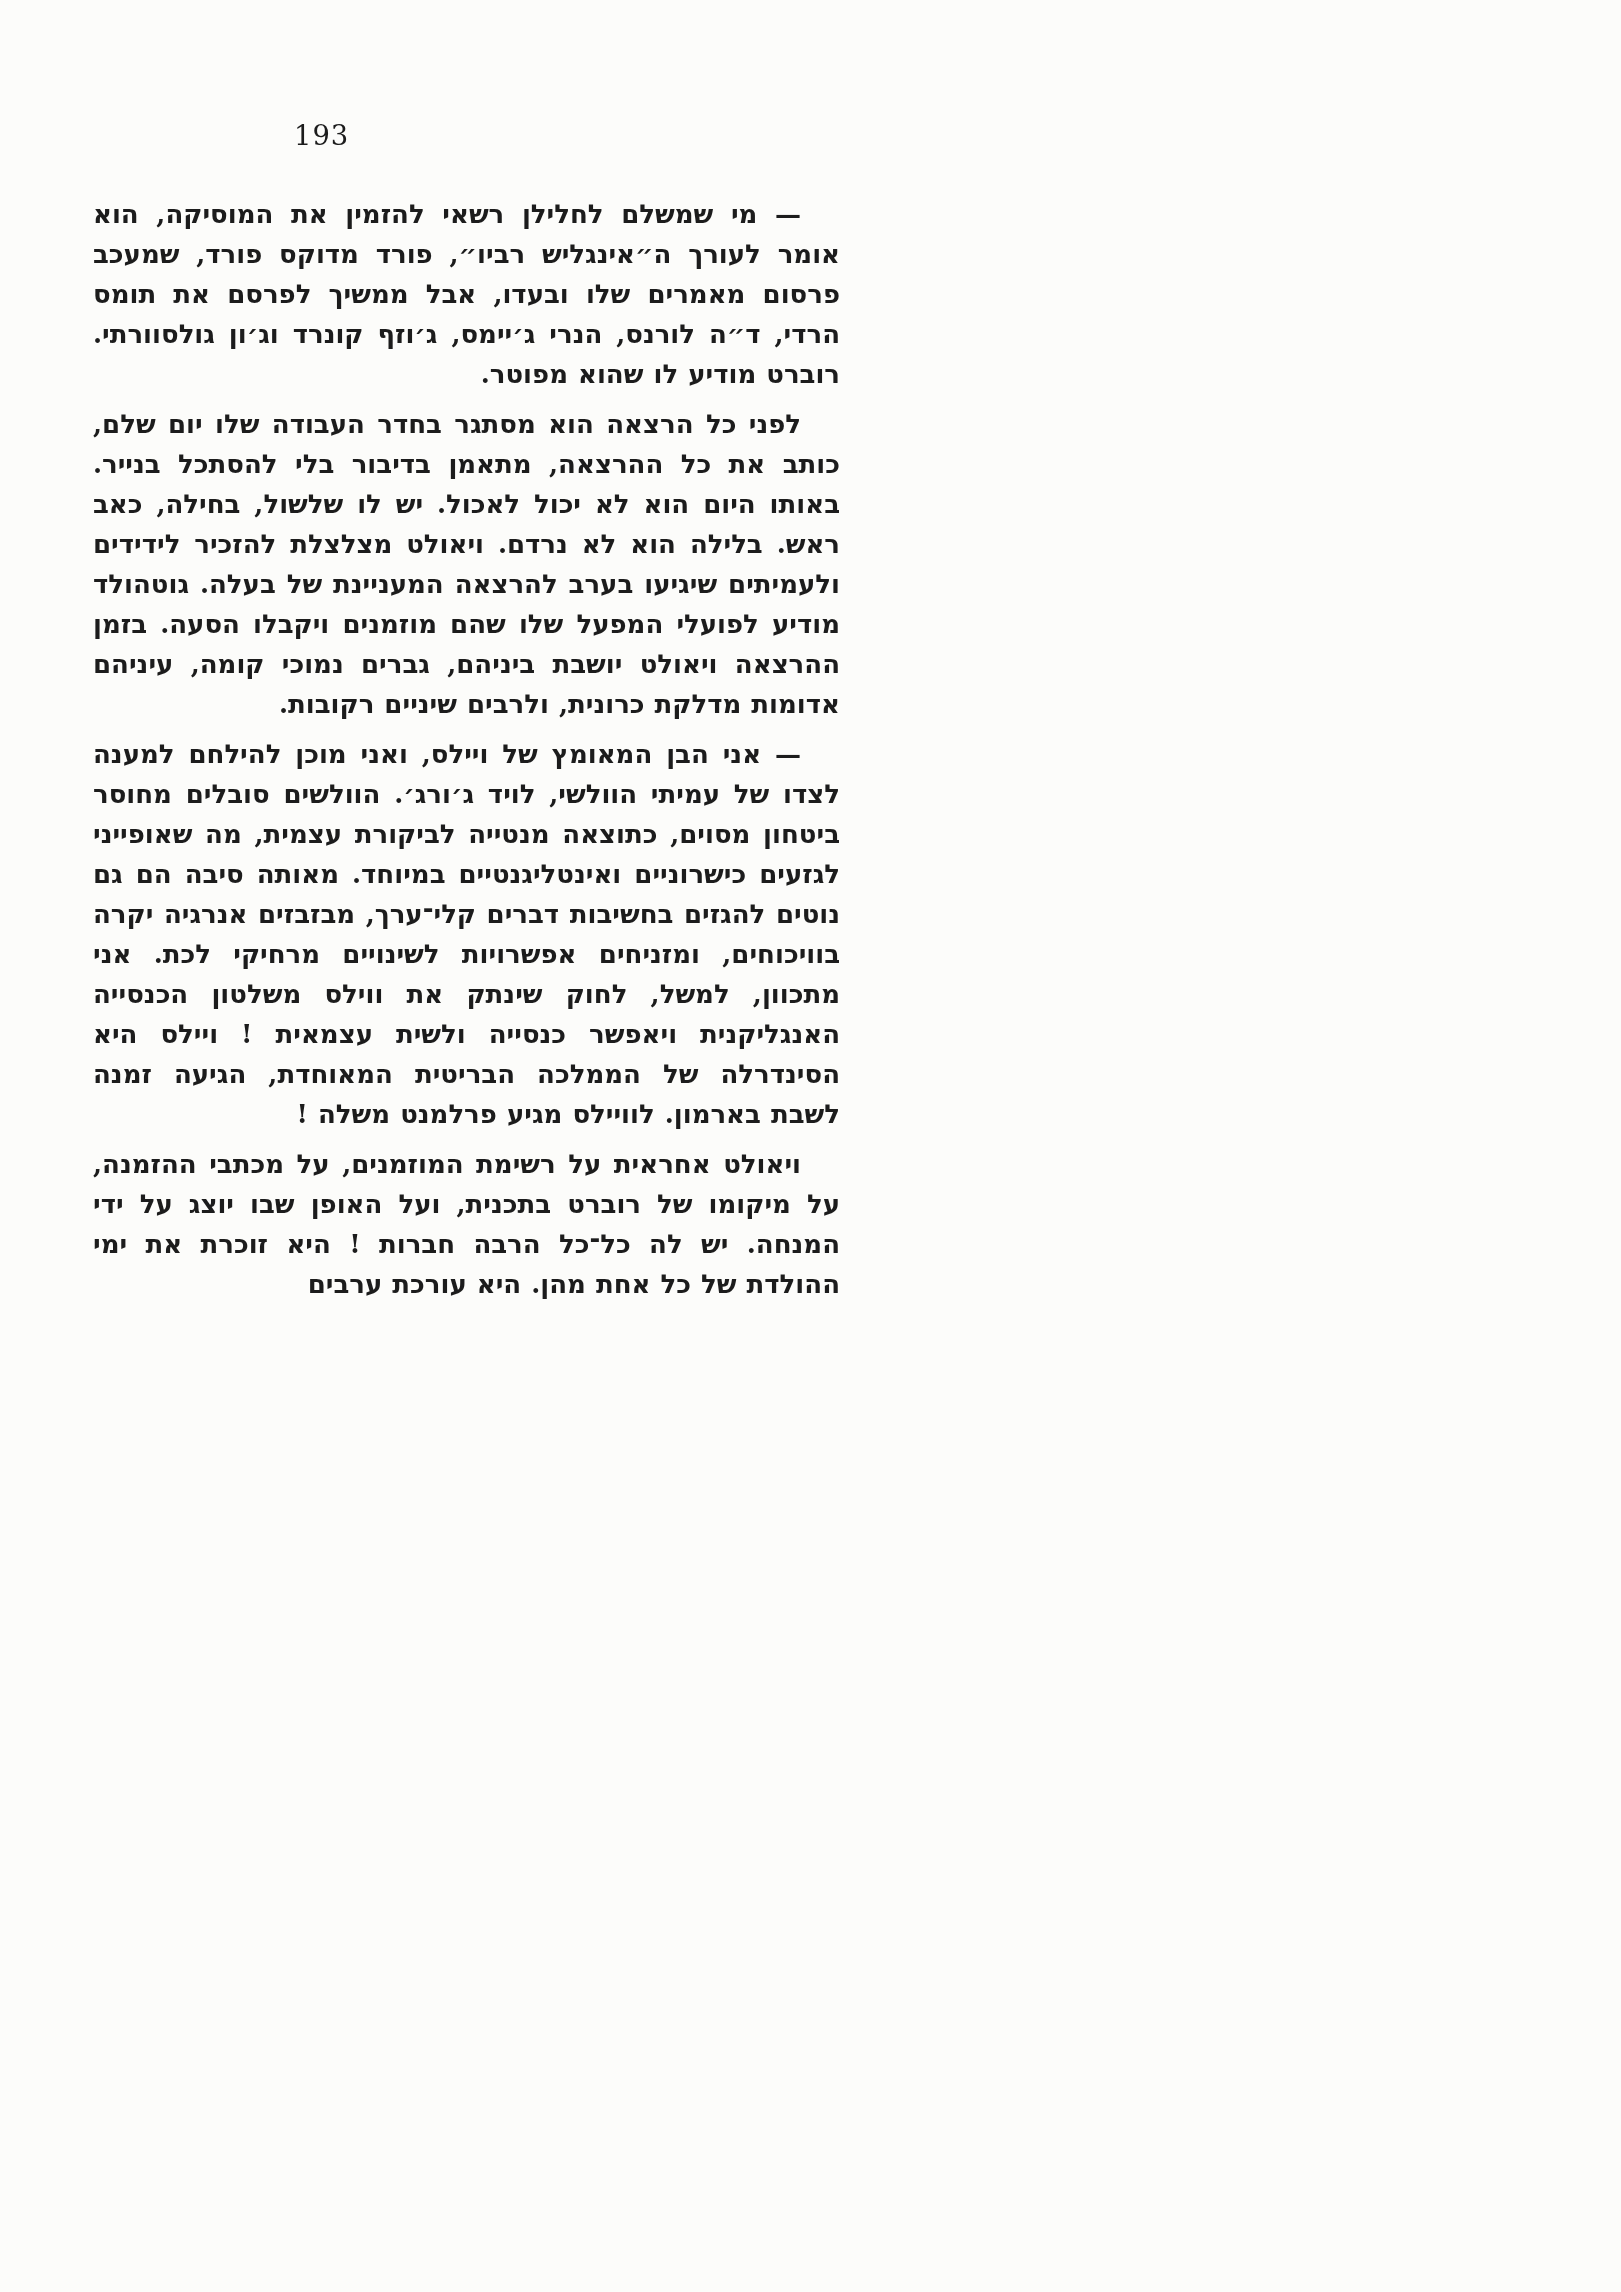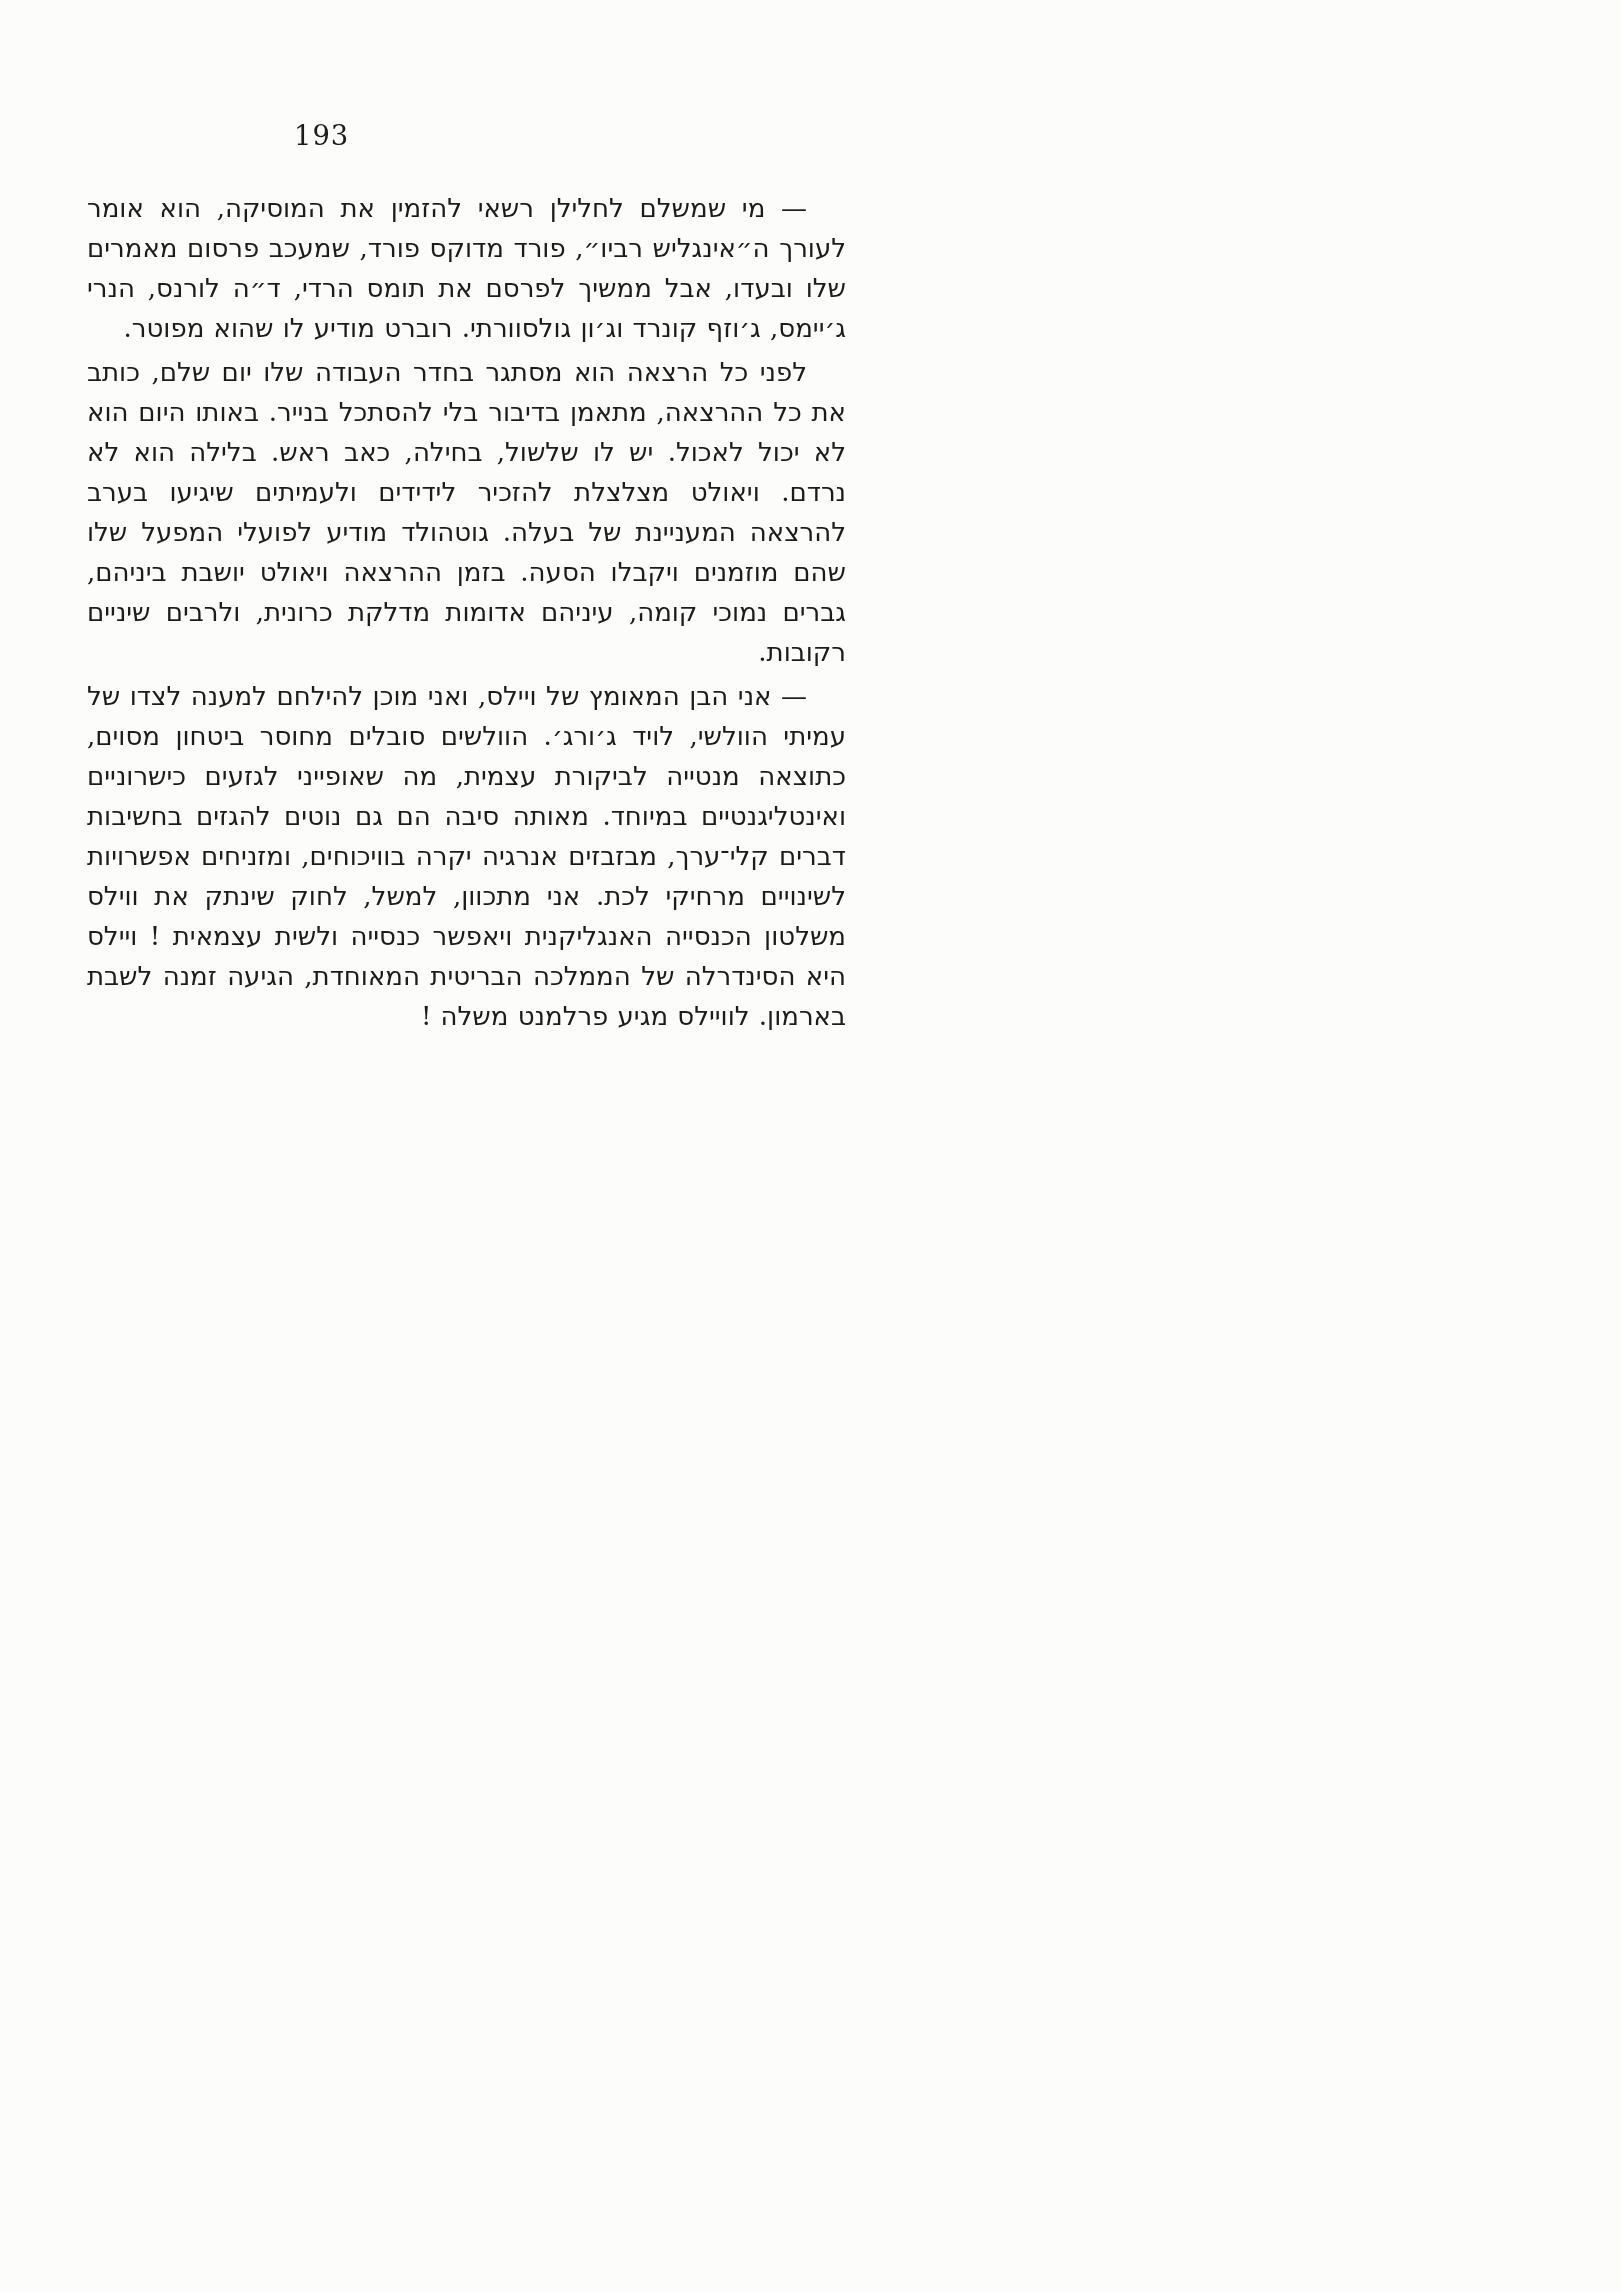--- a/index.html
+++ b/index.html
@@ -38,31 +38,33 @@
     width:767px;
     direction:rtl;
     unicode-bidi:embed;
     text-align:justify;
     font-size:26px;
     line-height:40px;
     color:var(--ink);
     font-family:"DejaVu Serif","DejaVu Sans",sans-serif;
   }
   .text-block p{
-    margin:4px;
+    margin:10px;
     padding:0;
     text-indent:39px;
     word-spacing:1px;
+    font-weight:bold;
   }
 </style>
 </head>
 <body>
 
 <div class="page">
   <div class="page-number">193</div>
 
   <div class="text-block">
       <p>— מי שמשלם לחלילן  רשאי להזמין את המוסיקה, הוא אומר לעורך ה״אינגליש רביו״, פורד מדוקס פורד, שמעכב פרסום מאמרים שלו ובעדו,  אבל ממשיך לפרסם את תומס הרדי, ד״ה לורנס, הנרי ג׳יימס, ג׳וזף קונרד וג׳ון גולסוורתי.  רוברט מודיע לו שהוא מפוטר.</p>
       <p>לפני כל הרצאה הוא מסתגר בחדר העבודה שלו יום שלם, כותב את כל ההרצאה, מתאמן בדיבור בלי להסתכל בנייר. באותו היום הוא לא יכול לאכול. יש לו שלשול, בחילה, כאב ראש. בלילה הוא לא נרדם. ויאולט מצלצלת להזכיר לידידים ולעמיתים שיגיעו בערב להרצאה המעניינת של בעלה.  גוטהולד מודיע לפועלי המפעל  שלו שהם מוזמנים ויקבלו הסעה. בזמן ההרצאה ויאולט יושבת ביניהם, גברים נמוכי קומה, עיניהם אדומות מדלקת כרונית, ולרבים שיניים רקובות.</p>
       <p>— אני הבן המאומץ של ויילס, ואני מוכן להילחם למענה לצדו של עמיתי הוולשי,  לויד ג׳ורג׳. הוולשים  סובלים מחוסר ביטחון מסוים, כתוצאה מנטייה לביקורת עצמית, מה  שאופייני לגזעים כישרוניים ואינטליגנטיים במיוחד. מאותה סיבה הם גם נוטים להגזים בחשיבות דברים קלי־ערך, מבזבזים אנרגיה יקרה בוויכוחים, ומזניחים אפשרויות לשינויים מרחיקי לכת. אני מתכוון, למשל, לחוק שינתק את ווילס משלטון הכנסייה האנגליקנית ויאפשר כנסייה ולשית עצמאית ! ויילס היא הסינדרלה של הממלכה הבריטית המאוחדת, הגיעה זמנה לשבת בארמון. לוויילס מגיע פרלמנט משלה !</p>
+      <p>ויאולט אחראית על רשימת המוזמנים, על מכתבי ההזמנה, על מיקומו של רוברט בתכנית, ועל האופן שבו יוצג על ידי המנחה. יש לה כל־כל הרבה חברות ! היא זוכרת את ימי ההולדת של כל אחת מהן. היא עורכת ערבים</p>
     </div>
 </div>
 
 
 </body></html>

